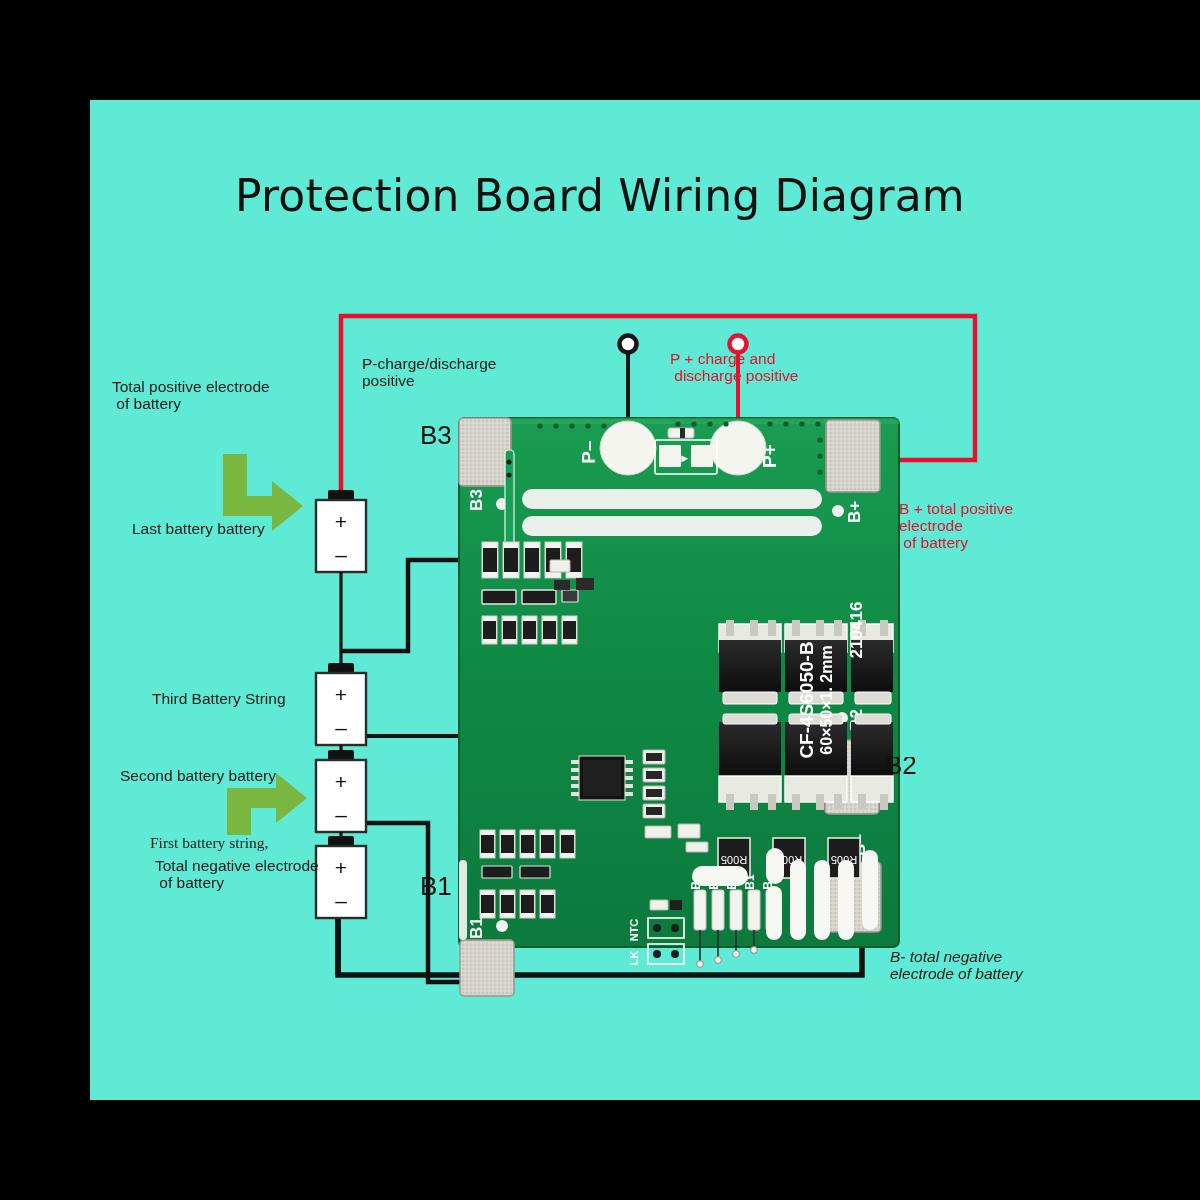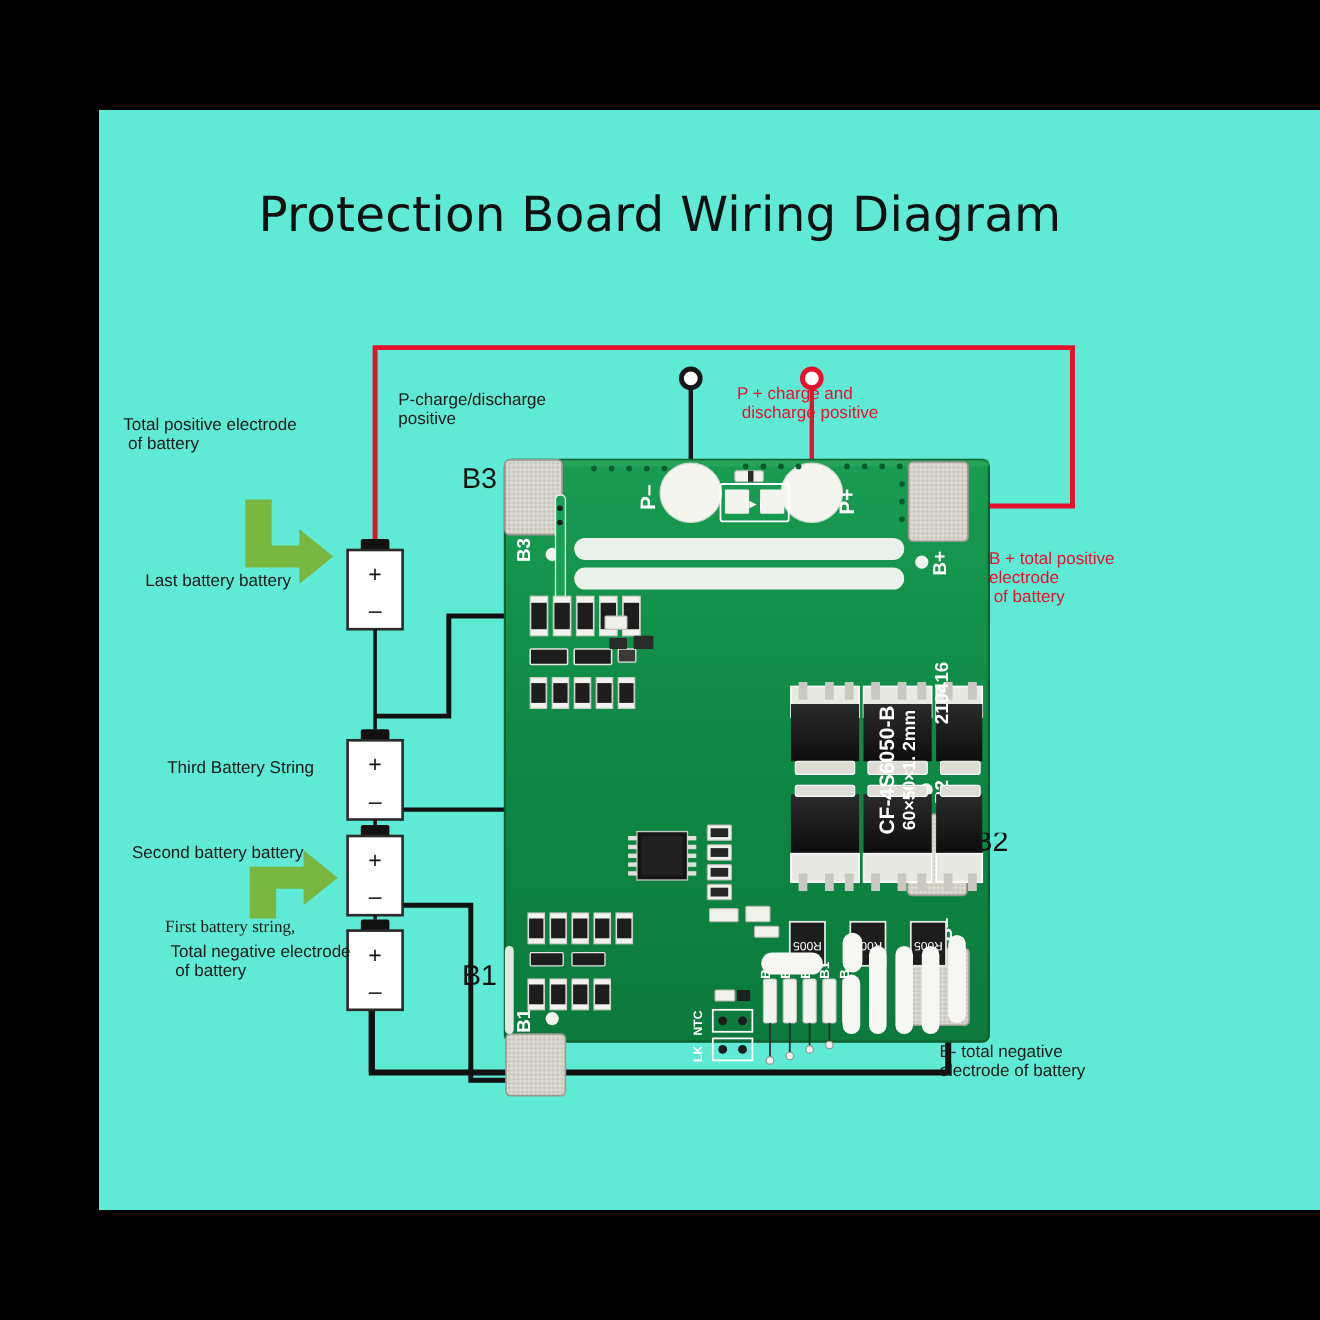--- a/index.html
+++ b/index.html
@@ -435,21 +435,21 @@
     <div class="lbl" style="left:272px;top:255px;">P-charge/discharge
 positive</div>
 
     <div class="lbl red" style="left:580px;top:250px;">P + charge and
  discharge positive</div>
 
     <div class="lbl red" style="left:809px;top:400px;">B + total positive
 electrode
  of battery</div>
 
-    <div class="lbl" style="left:764px;top:848px;">B- total negative
+    <div class="lbl" style="left:800px;top:848px;font-style:italic;">B- total negative
 electrode of battery</div>
 
     <div class="lbl big" style="left:330px;top:327px;">B3</div>
     <div class="lbl big" style="left:330px;top:778px;">B1</div>
     <div class="lbl big" style="left:795px;top:657px;overflow:hidden;width:32px;">B2</div>
 
   </div>
 </div>
 
 </body></html>

